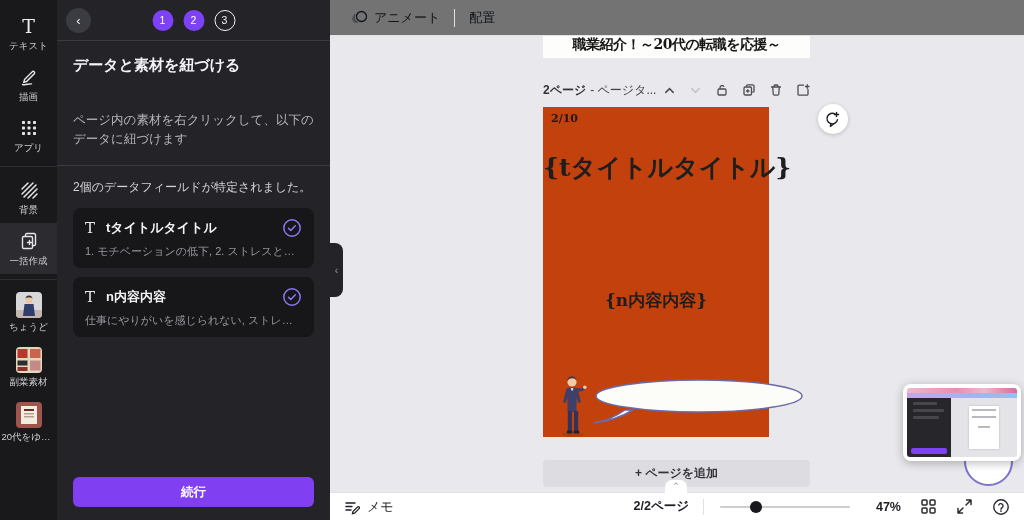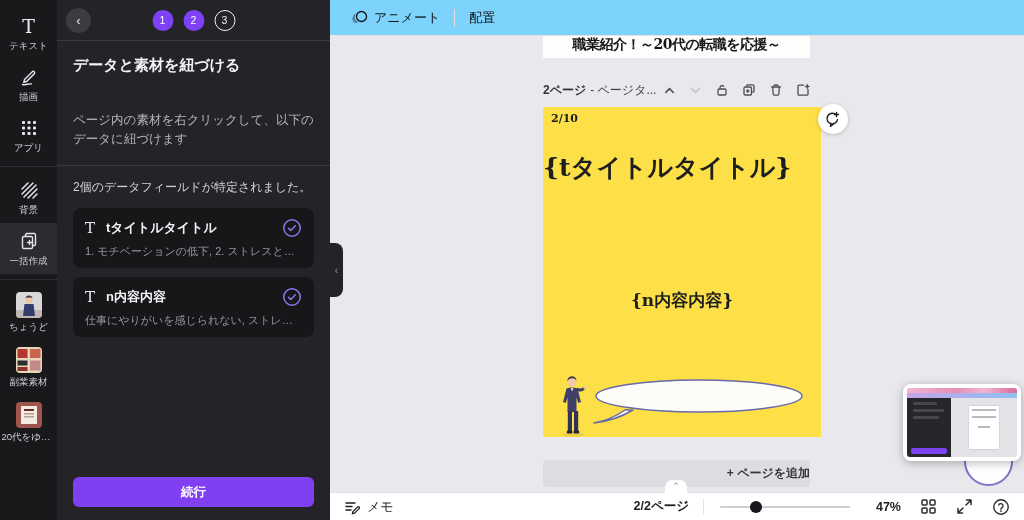--- a/index.html
+++ b/index.html
@@ -34,44 +34,44 @@
   .field-row { display:flex; align-items:center; gap:11px; }
   .ticon { font-family:"DejaVu Serif",serif; font-size:15px; color:#ececf0; }
   .fname { font-size:13px; font-weight:bold; flex:1; color:#f2f2f5; }
   .fcheck { width:20px; height:20px; cursor:pointer; }
   .fpreview { font-size:11px; color:#97979f; margin-top:6px; white-space:nowrap; overflow:hidden; text-overflow:ellipsis; }
   .continue-btn { position:absolute; left:16px; right:16px; bottom:13px; height:30px; background:#813ff2; border:none; border-radius:6px; color:#fff; font-size:12.5px; font-weight:bold; cursor:pointer; }
   .collapse-tab { position:absolute; right:-13px; top:243px; width:13px; height:54px; background:#242428; border-radius:0 8px 8px 0; display:flex; align-items:center; justify-content:center; color:#9a9aa2; font-size:10px; cursor:pointer; }
 
   
   .main { flex:1; position:relative; background:#e9e9ed; overflow:hidden; }
-  .toolbar { position:absolute; top:0; left:0; right:0; height:36px; background:#7dd3fc; border-bottom:1px solid #e3e3e6; display:flex; align-items:center; padding:0 12px; z-index:3; }
+  .toolbar { position:absolute; top:0; left:0; right:0; height:36px; background:#737373; border-bottom:1px solid #e3e3e6; display:flex; align-items:center; padding:0 12px; z-index:3; }
   .tool-btn { display:flex; align-items:center; gap:6px; font-size:13px; color:#10151a; padding:5px 9px; border-radius:6px; cursor:pointer; }
   .tool-divider { width:1px; height:18px; background:#e1e1e4; margin:0 5px; }
 
   .prev-page { position:absolute; left:213px; top:36px; width:267px; height:22px; background:#fdfdfb; overflow:hidden; display:flex; align-items:flex-start; justify-content:center; cursor:pointer; }
   .prev-text { font-family:"DejaVu Serif",serif; font-weight:bold; font-size:14px; color:#161616; white-space:nowrap; letter-spacing:-0.5px; }
 
   .page-toolbar { position:absolute; left:213px; top:79px; width:267px; height:22px; display:flex; align-items:center; font-size:12px; }
   .pt-bold { font-weight:bold; color:#32323a; white-space:nowrap; }
   .pt-muted { color:#404040; white-space:nowrap; margin-left:4px; }
   .pt-icons { margin-left:auto; display:flex; align-items:center; gap:13px; }
   .pt-icon { color:#4c4c54; cursor:pointer; display:flex; }
   .pt-icon.disabled { color:#c3c3c9; }
 
-  .page { position:absolute; left:213px; top:107px; width:278px; height:330px; background:#fde047; }
+  .page { position:absolute; left:213px; top:107px; width:226px; height:330px; background:#c2410c; }
   .page-num { position:absolute; top:5px; left:8px; font-family:"DejaVu Serif",serif; font-weight:bold; font-size:11px; color:#1a1a1a; cursor:pointer; }
   .page-title { position:absolute; top:44px; left:0; width:100%; text-align:left; font-family:"DejaVu Serif",serif; font-weight:bold; font-size:25px; color:#1e1e1e; white-space:nowrap; cursor:pointer; }
   .page-content { position:absolute; top:182px; left:0; width:100%; text-align:center; font-family:"DejaVu Serif",serif; font-weight:bold; font-size:17px; color:#1e1e1e; cursor:pointer; }
   .character { position:absolute; left:13px; bottom:0; width:34px; height:62px; cursor:pointer; }
   .bubble { position:absolute; left:46px; bottom:13px; width:216px; height:46px; cursor:pointer; }
 
   .comment-fab { position:absolute; left:488px; top:104px; width:30px; height:30px; border-radius:50%; background:#fff; border:none; box-shadow:0 1px 4px rgba(0,0,0,.2); display:flex; align-items:center; justify-content:center; cursor:pointer; color:#222; z-index:2; }
 
-  .add-page-btn { position:absolute; left:213px; top:460px; width:267px; height:27px; background:#dcdce1; border:none; border-radius:4px; font-size:12px; font-weight:bold; color:#33333a; cursor:pointer; z-index:2;text-align:right; }
+  .add-page-btn { position:absolute; left:213px; top:460px; width:267px; height:27px; background:#dcdce1; border:none; border-radius:4px; font-size:12px; font-weight:bold; color:#33333a; cursor:pointer; z-index:2; }
   .collapse-up { position:absolute; left:335px; top:480px; width:22px; height:13px; background:#fff; border-radius:7px 7px 0 0; text-align:center; color:#8e8e96; font-size:9px; line-height:12px; cursor:pointer; z-index:5; }
 
   .rec-thumb { position:absolute; left:573px; top:384px; width:118px; height:77px; background:#fff; border-radius:8px; box-shadow:0 2px 10px rgba(0,0,0,.28); padding:4px; z-index:6; cursor:pointer; }
   .rec-inner { width:100%; height:100%; border-radius:3px; overflow:hidden; background:#ececef; }
   .rec-bar1 { height:5px; background:linear-gradient(90deg,#f0b6ce,#e48fb4 45%,#f0b6ce 70%,#d9699d); }
   .rec-bar2 { height:5px; background:linear-gradient(90deg,#c7a4e6,#a3b4ee 60%,#8fc2ef); }
   .rec-body { display:flex; height:calc(100% - 10px); }
   .rec-side { width:40%; background:#26262b; position:relative; }
   .rec-line { height:3px; background:#46464d; border-radius:1px; margin:4px 6px 0; }
   .rec-cta { position:absolute; bottom:3px; left:10%; width:80%; height:6px; background:#7d42f5; border-radius:2px; }

